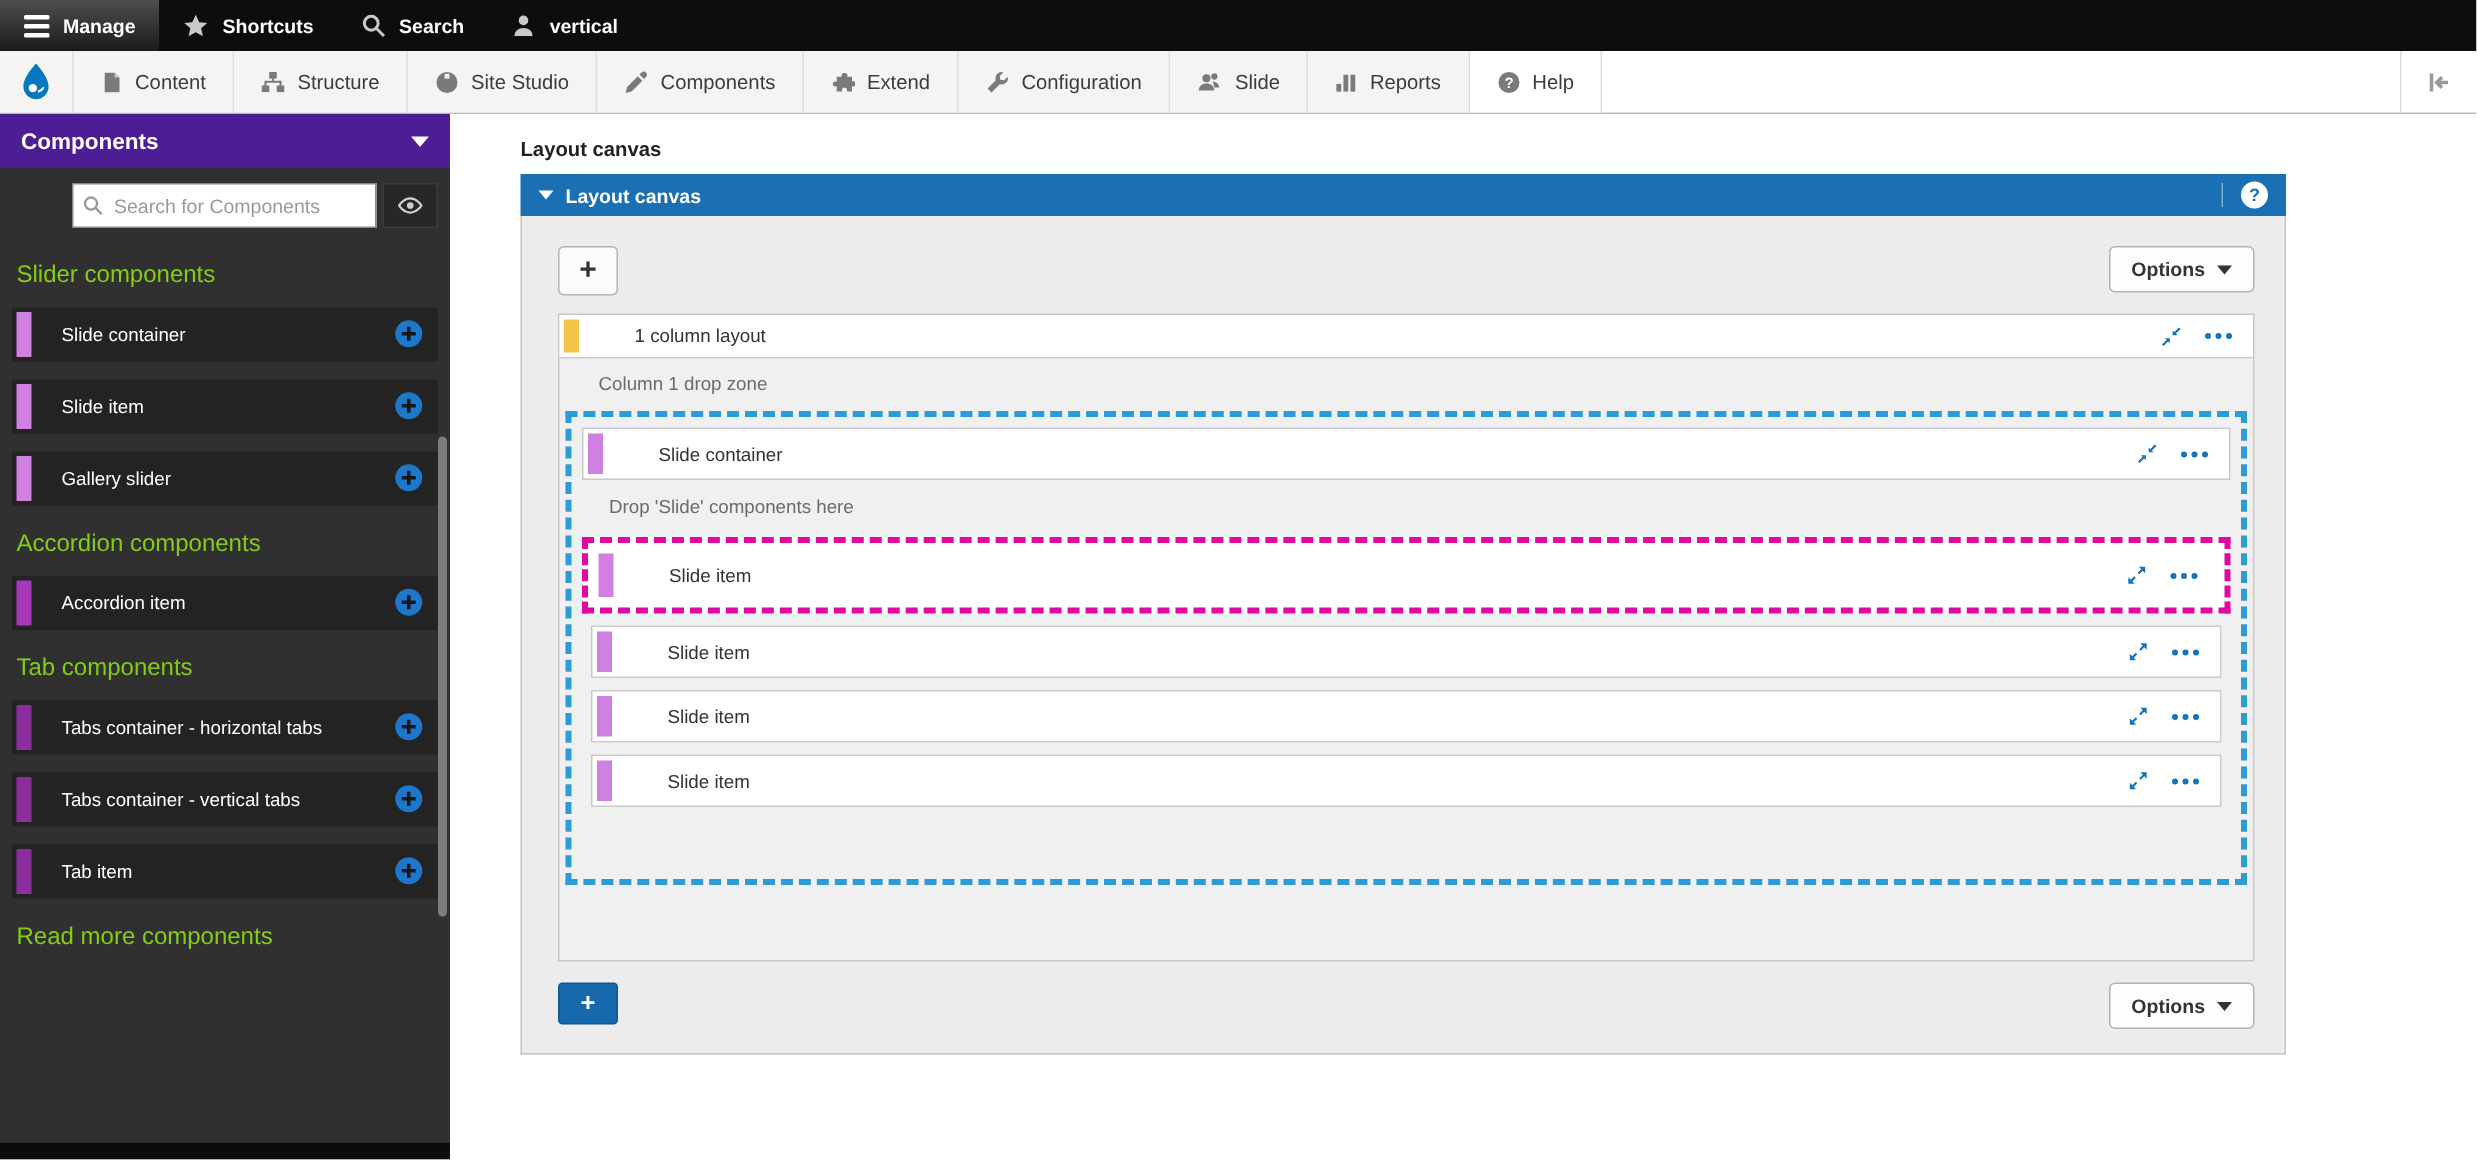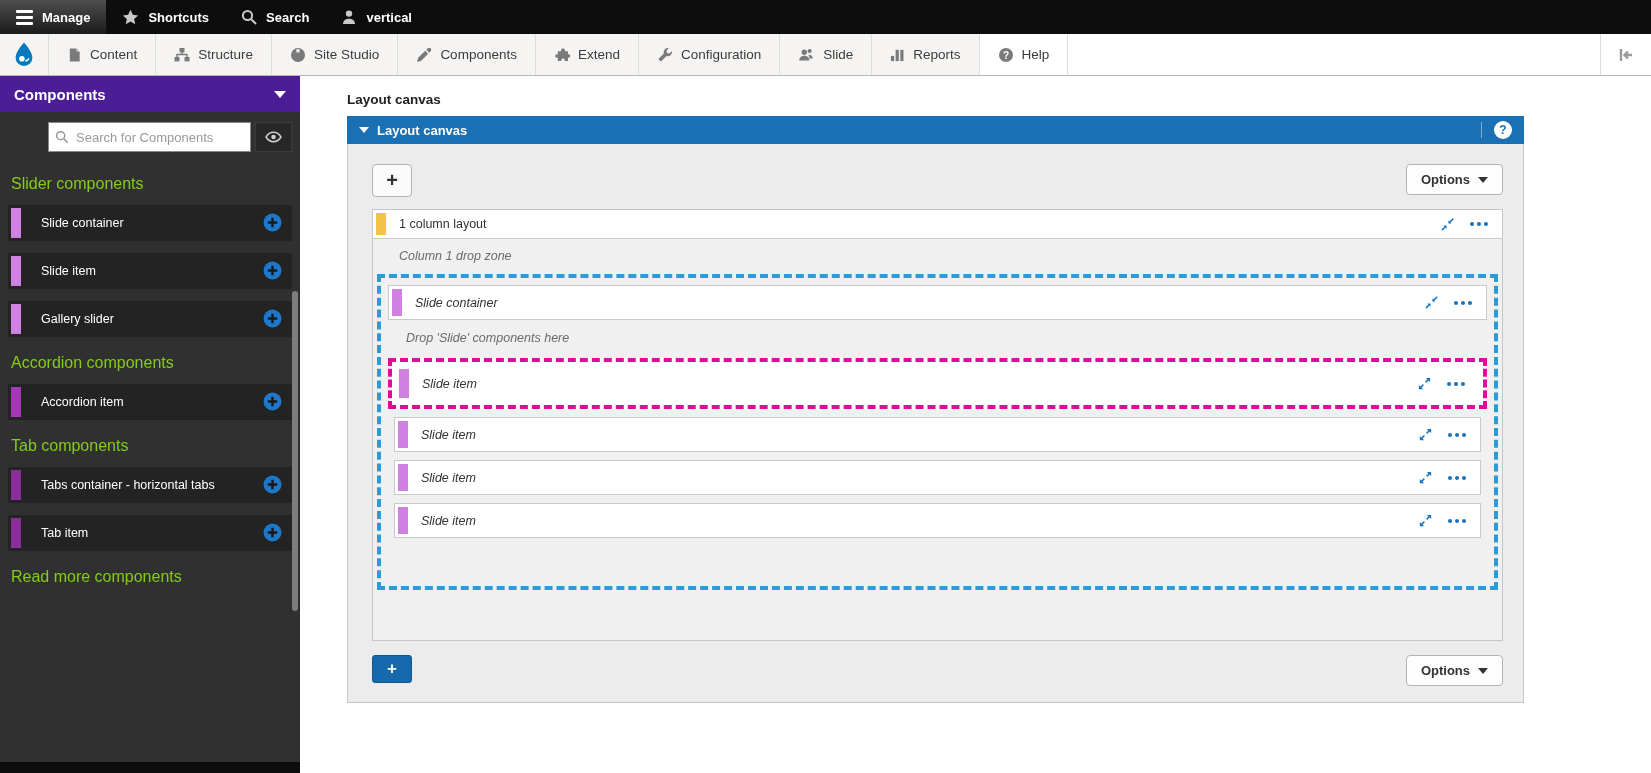--- a/index.html
+++ b/index.html
@@ -82,28 +82,28 @@
     border-radius:3px; font-size:17px; font-weight:bold; color:#fff; cursor:pointer; }
   .options-btn { padding:7px 14px; background:#fdfdfd; border:1px solid #b3b3b3; border-radius:4px;
     font-size:13px; font-weight:bold; color:#333; cursor:pointer; display:flex; align-items:center; gap:8px; }
   .opt-caret { width:0; height:0; border-left:5px solid transparent; border-right:5px solid transparent;
     border-top:6px solid #333; }
 
   .layout-box { border:1px solid #c6c6c6; background:#f0f0f0; margin-top:12px; }
   .crow { position:relative; background:#fff; display:flex; align-items:center;
     padding:0 14px 0 26px; }
   .crow .cbar { position:absolute; left:3px; top:3px; bottom:3px; width:10px; }
-  .crow .rlabel { flex:1; font-size:12.5px; color:#333; }
+  .crow .rlabel { flex:1; font-size:12.5px; color:#333;margin-left:24px; }
   .row-icons { display:flex; align-items:center; gap:15px; color:#1673b8; }
   .row-icons .ric { cursor:pointer; display:flex; align-items:center; }
   .dots { display:flex; gap:3px; }
   .dots i { width:4px; height:4px; border-radius:50%; background:currentColor; }
   .bar-yellow { background:#f2c249; }
   .layout-toprow { height:29px; border-bottom:1px solid #c9c9c9; }
-  .layout-body { padding-bottom:50px;font-style:italic; }
+  .layout-body { padding-bottom:50px; }
   .dz-label { color:#6b6b6b; font-size:12.5px; padding:10px 0 9px 26px; }
   .blue-dash { margin:2px 4px 0 4px; border:4px dashed #2b9cd8; padding:7px 7px 48px 7px; }
   .container-row { height:35px; border:1px solid #c9c9c9; }
   .hint-label { padding:11px 0 11px 18px; }
   .pink-dash { border:4px dashed #df0b9e; padding:4px; background:#fff; margin:2px 0 8px 0; }
   .slide-row { height:35px; border:1px solid #c9c9c9; margin:0 6px 8px 6px; }
   .pink-dash .slide-row { margin:0; border:none; }
   .bottom-row { margin-top:14px; }
 
   svg { display:block; }
@@ -317,20 +317,30 @@
             <path d="M9.5 4.8v9.4M4.8 9.5h9.4" stroke="#16181b" stroke-width="2.4"></path>
           </svg>
       </span>
     </div>
 
     <div class="sb-section-title">Tab components</div>
 
     <div class="comp-item">
       <span class="cbar bar-darkpurple"></span>
       <span class="clabel">Tabs container - horizontal tabs</span>
+      <span class="plus-circle">
+        <svg width="19" height="19" viewBox="0 0 19 19">
+            <circle cx="9.5" cy="9.5" r="9" fill="#1d78cc"></circle>
+            <path d="M9.5 4.8v9.4M4.8 9.5h9.4" stroke="#16181b" stroke-width="2.4"></path>
+          </svg>
+      </span>
+    </div>
+    <div class="comp-item">
+      <span class="cbar bar-darkpurple"></span>
+      <span class="clabel">Tabs container - vertical tabs</span>
       <span class="plus-circle">
         <svg width="19" height="19" viewBox="0 0 19 19">
             <circle cx="9.5" cy="9.5" r="9" fill="#1d78cc"></circle>
             <path d="M9.5 4.8v9.4M4.8 9.5h9.4" stroke="#16181b" stroke-width="2.4"></path>
           </svg>
       </span>
     </div>
     <div class="comp-item">
       <span class="cbar bar-darkpurple"></span>
       <span class="clabel">Tab item</span>

